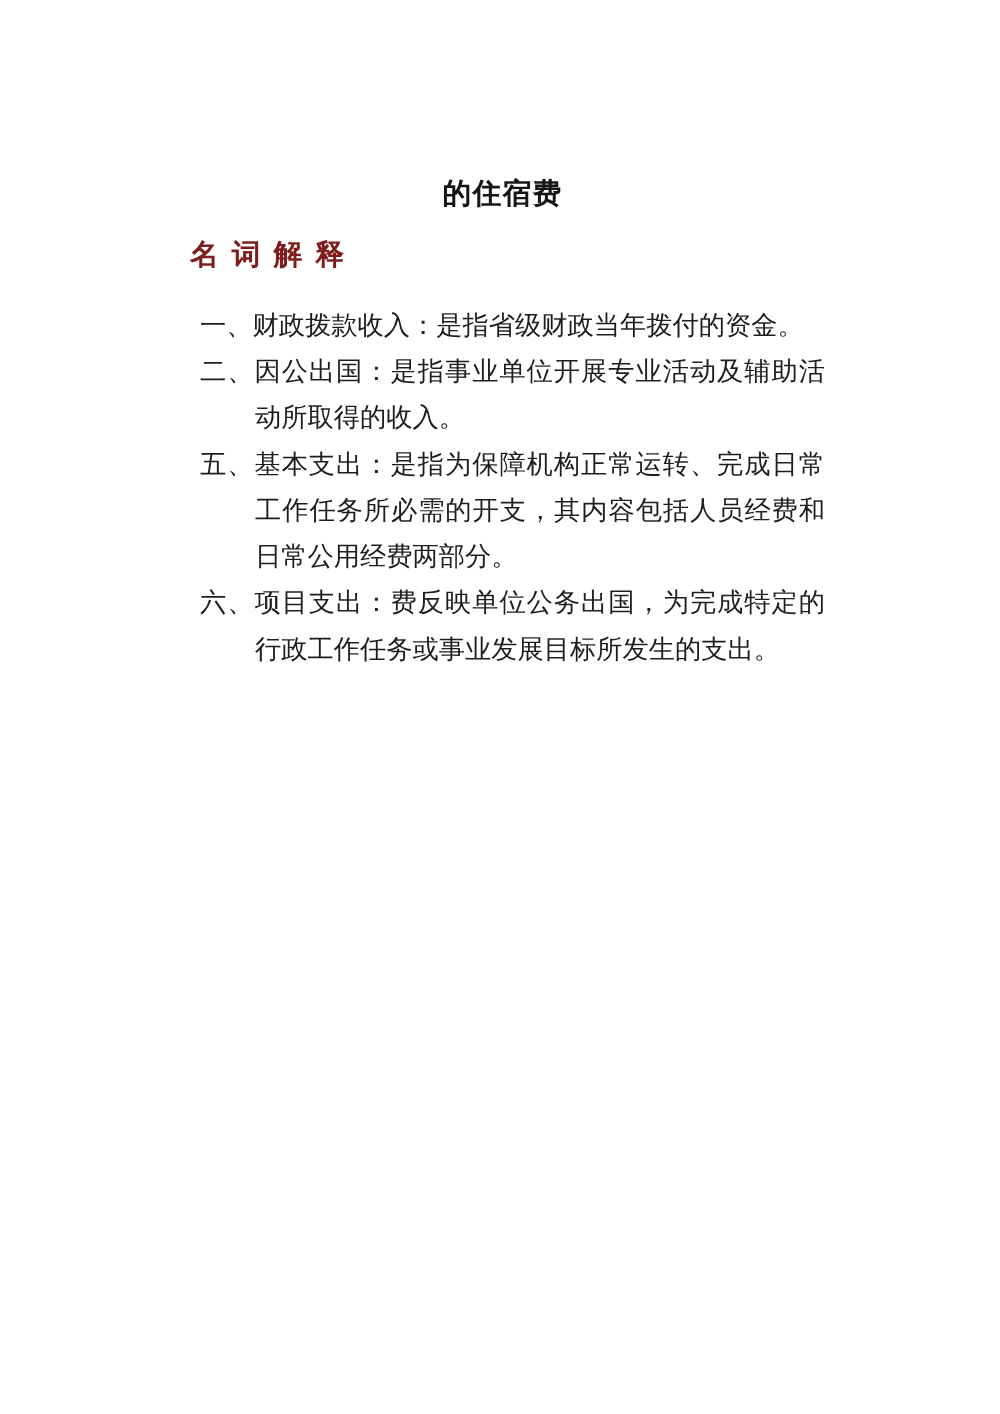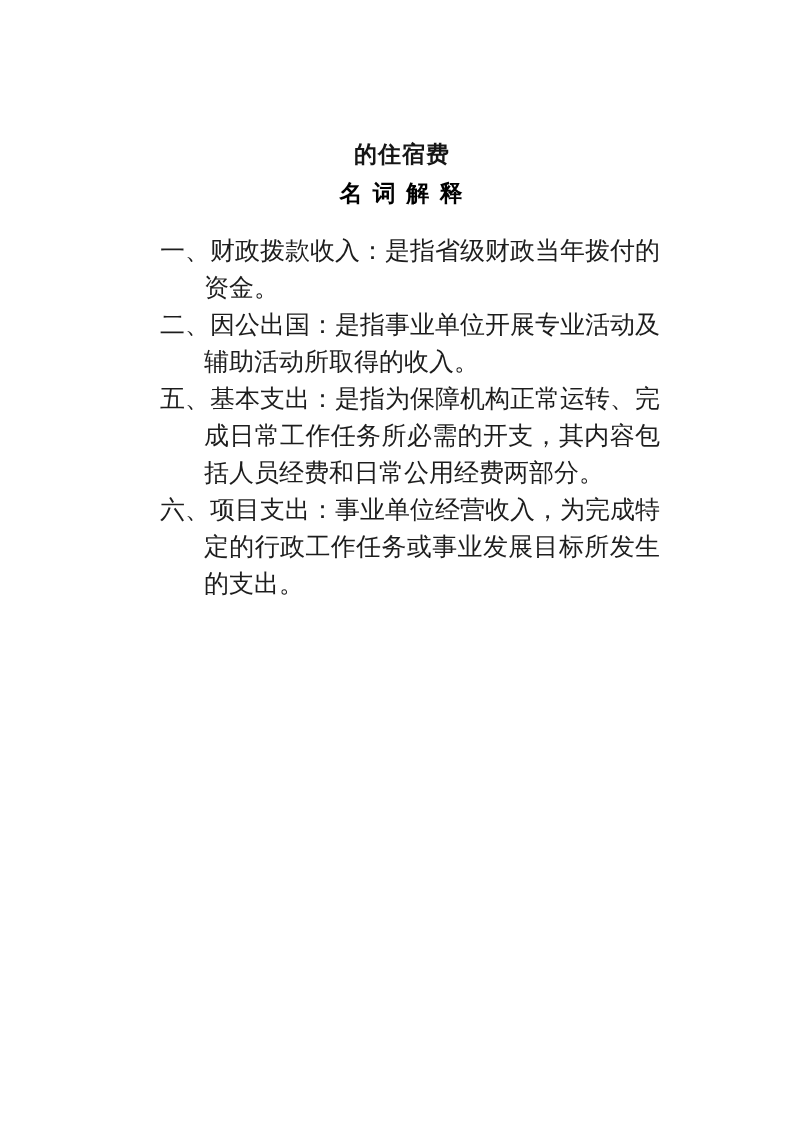--- a/index.html
+++ b/index.html
@@ -23,32 +23,32 @@
   .part-title {
     text-align: center;
     font-weight: bold;
     font-size: 23px;
     line-height: 24px;
     letter-spacing: 1px;
     color: #161616;
     font-family: "Liberation Sans", sans-serif;
   }
   .section-title {
-    text-align: center;
+    text-align: left;
     font-weight: bold;
     font-size: 23px;
     line-height: 26px;
     letter-spacing: 2px;
-    margin-top: 14px;
-    color: #000000;
+    margin-top: 24px;
+    color: #7f1d1d;
     font-family: "Liberation Sans", sans-serif;
   }
   .glossary {
     margin-top: 26px;
-    font-size: 25px;
+    font-size: 21px;
     line-height: 37px;
     text-align: justify;
     color: #1d1d1d;
   }
   .glossary-item {
     padding-left: 44px;
     text-indent: -44px;
   }
   .item-label {
     display: inline;
@@ -63,15 +63,15 @@
 <div class="page">
   <div class="titles">
     <div class="part-title">的住宿费</div>
     <div class="section-title">名 词 解 释</div>
   </div>
 
   <div class="glossary">
     <p class="glossary-item"><span class="item-label">一、</span><span class="item-text">财政拨款收入：是指省级财政当年拨付的资金。</span></p>
     <p class="glossary-item"><span class="item-label">二、</span><span class="item-text">因公出国：是指事业单位开展专业活动及辅助活动所取得的收入。</span></p>
     <p class="glossary-item"><span class="item-label">五、</span><span class="item-text">基本支出：是指为保障机构正常运转、完成日常工作任务所必需的开支，其内容包括人员经费和日常公用经费两部分。</span></p>
-    <p class="glossary-item"><span class="item-label">六、</span><span class="item-text">项目支出：事业单位经营收入，为完成特定的行政工作任务或事业发展目标所发生的支出。</span></p>
+    <p class="glossary-item"><span class="item-label">六、</span><span class="item-text">项目支出：费反映单位公务出国，为完成特定的行政工作任务或事业发展目标所发生的支出。</span></p>
   </div>
 </div>
 
 </body></html>

